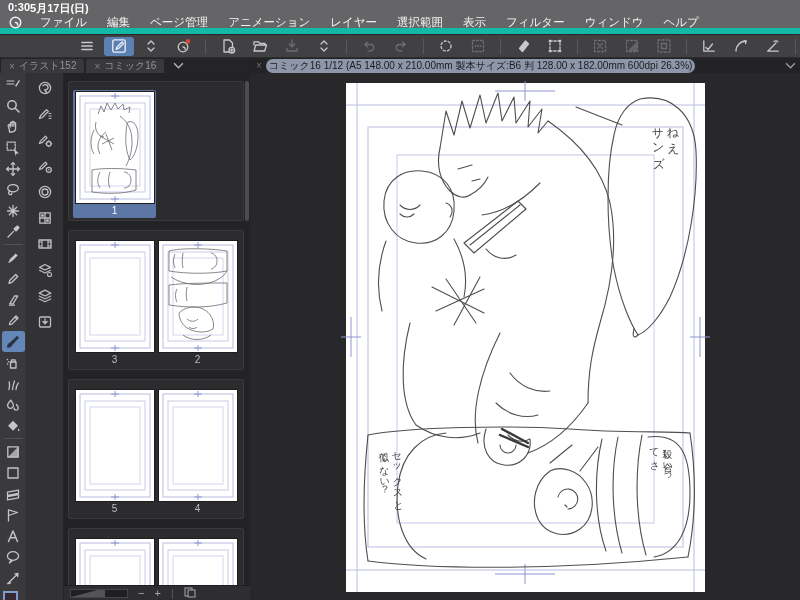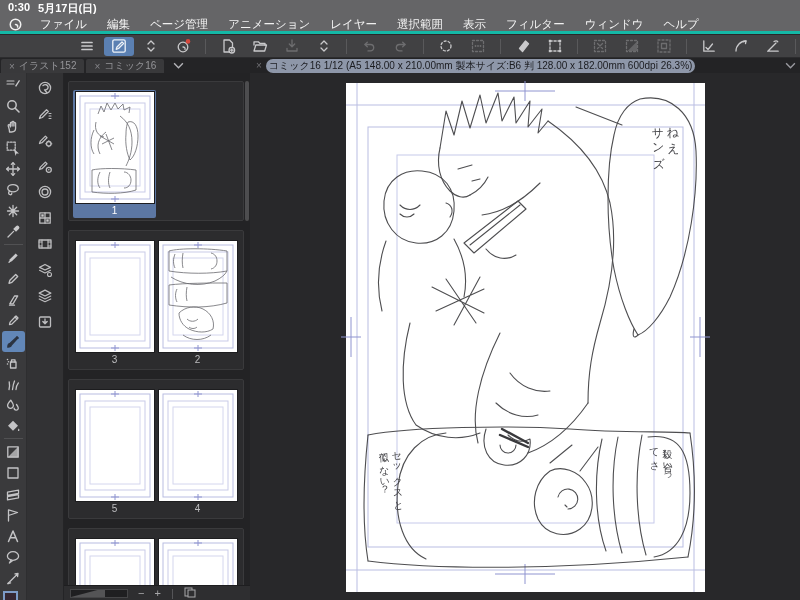--- a/index.html
+++ b/index.html
@@ -2,27 +2,27 @@
 <html><head>
 <meta charset="utf-8">
 <style>
   html,body{margin:0;padding:0;background:#111;}
   *{box-sizing:border-box;font-family:"Liberation Sans","DejaVu Sans",sans-serif;}
   .screen{position:relative;width:800px;height:600px;overflow:hidden;background:#28282a;-webkit-user-select:none;user-select:none;}
 
   
   .statusbar{position:absolute;left:0;top:0;width:800px;height:17px;background:#656567;color:#fff;
     display:flex;align-items:center;justify-content:space-between;padding:0 8px;font-size:11px;font-weight:bold;}
-  .statusbar .left{display:flex;gap:8px;}
+  .statusbar .left{display:flex;}
   .statusbar .right{display:flex;align-items:center;gap:5px;font-weight:bold;margin-top:29px;}
   .batt{width:21px;height:10px;border:1px solid #e8e8e8;border-radius:2.5px;position:relative;}
   .batt::after{content:"";position:absolute;right:-3px;top:2.5px;width:2px;height:4px;background:#e8e8e8;border-radius:0 1px 1px 0;}
   .batt .fill{position:absolute;left:1px;top:1px;bottom:1px;width:85%;background:#fff;border-radius:1px;}
   .menubar{position:absolute;left:0;top:17px;width:800px;height:17px;background:#656567;color:#f4f4f4;
-    display:flex;align-items:center;gap:0;font-size:11.5px;border-bottom:3px solid #14b8a6;}
+    display:flex;align-items:center;gap:0;font-size:11.5px;border-bottom:6px solid #14b8a6;}
   .menubar .logo{width:30px;display:flex;justify-content:center;}
   .menubar .mitem{padding:0 10px;cursor:default;}
 
   
   .toolbar{position:absolute;left:0;top:35px;width:800px;height:23px;background:#414143;
     display:flex;align-items:center;padding:0 6px 0 72px;gap:2px;border-bottom:1px solid #2c2c2e;}
   .tbtn{width:30px;height:19px;display:flex;align-items:center;justify-content:center;border-radius:3px;flex:0 0 auto;}
   .tbtn.sel{background:#5b80b2;}
   .tbtn.dis{opacity:.32;}
   .tbtn svg{display:block;}

